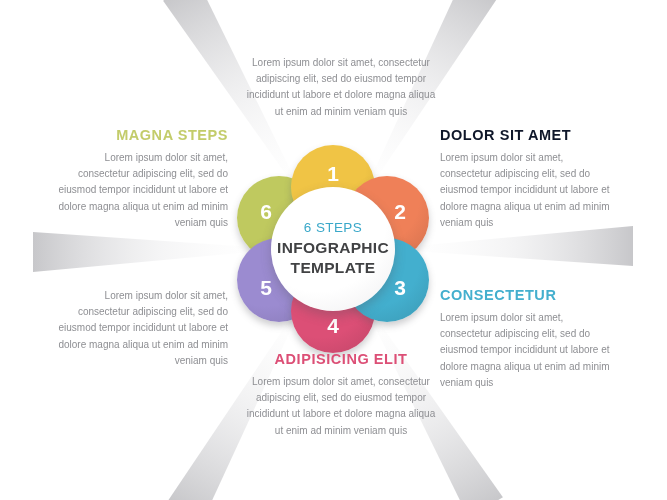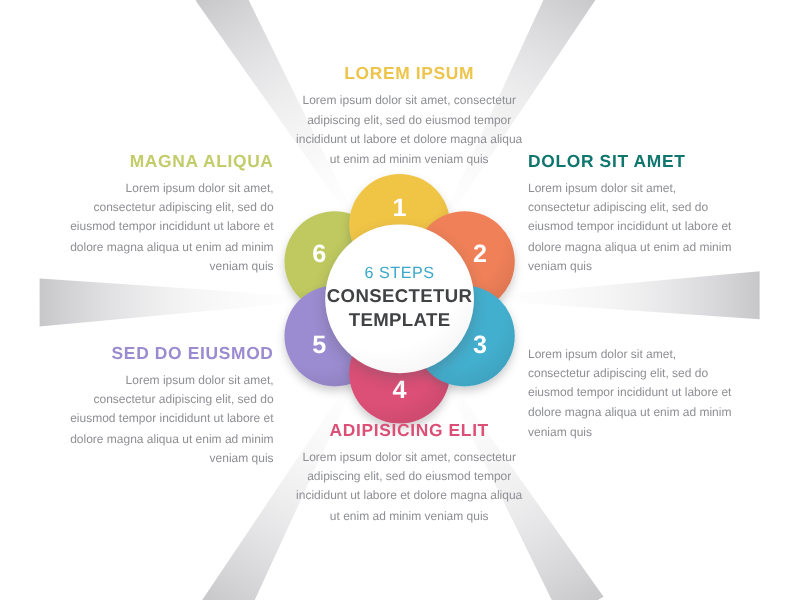--- a/index.html
+++ b/index.html
@@ -194,46 +194,45 @@
     <div class="petal p2" style="background: radial-gradient(circle at 35% 28%, rgb(239, 128, 88) 0%, rgb(239, 128, 88) 55%, rgb(208, 111, 77) 100%);">
       <span class="petal-num">2</span>
     </div>
     <div class="petal p3" style="background: radial-gradient(circle at 35% 28%, rgb(67, 175, 206) 0%, rgb(67, 175, 206) 55%, rgb(58, 152, 179) 100%);">
       <span class="petal-num">3</span>
     </div>
   </div>
 
   <div id="center-disc">
     <div id="center-line1">6 STEPS</div>
-    <div id="center-line2">CONSECTETUR</div>
+    <div id="center-line2">INFOGRAPHIC</div>
     <div id="center-line3">TEMPLATE</div>
   </div>
 
   <div class="block align-center" id="block-top">
-    <div class="block-title" style="color: rgb(237, 197, 76);">LOREM IPSUM</div>
     <div class="block-body" style="color: rgb(142, 143, 147);">Lorem ipsum dolor sit amet, consectetur adipiscing elit, sed do eiusmod tempor incididunt ut labore et dolore magna aliqua ut enim ad minim veniam quis</div>
   </div>
 
   <div class="block align-left" id="block-right1">
-    <div class="block-title" style="color: #0f766e;">DOLOR SIT AMET</div>
+    <div class="block-title" style="color: #0f172a;">DOLOR SIT AMET</div>
     <div class="block-body" style="color: rgb(142, 143, 147);">Lorem ipsum dolor sit amet, consectetur adipiscing elit, sed do eiusmod tempor incididunt ut labore et dolore magna aliqua ut enim ad minim veniam quis</div>
   </div>
 
   <div class="block align-left" id="block-right2">
+    <div class="block-title" style="color: rgb(68, 175, 206);">CONSECTETUR</div>
     <div class="block-body" style="color: rgb(142, 143, 147);">Lorem ipsum dolor sit amet, consectetur adipiscing elit, sed do eiusmod tempor incididunt ut labore et dolore magna aliqua ut enim ad minim veniam quis</div>
   </div>
 
   <div class="block align-center" id="block-bottom">
     <div class="block-title" style="color: rgb(220, 79, 118);">ADIPISICING ELIT</div>
     <div class="block-body" style="color: rgb(142, 143, 147);">Lorem ipsum dolor sit amet, consectetur adipiscing elit, sed do eiusmod tempor incididunt ut labore et dolore magna aliqua ut enim ad minim veniam quis</div>
   </div>
 
   <div class="block align-right" id="block-left1">
-    <div class="block-title" style="color: rgb(195, 204, 106);">MAGNA ALIQUA</div>
+    <div class="block-title" style="color: rgb(195, 204, 106);">MAGNA STEPS</div>
     <div class="block-body" style="color: rgb(142, 143, 147);">Lorem ipsum dolor sit amet, consectetur adipiscing elit, sed do eiusmod tempor incididunt ut labore et dolore magna aliqua ut enim ad minim veniam quis</div>
   </div>
 
   <div class="block align-right" id="block-left2">
-    <div class="block-title" style="color: rgb(155, 139, 208);">SED DO EIUSMOD</div>
     <div class="block-body" style="color: rgb(142, 143, 147);">Lorem ipsum dolor sit amet, consectetur adipiscing elit, sed do eiusmod tempor incididunt ut labore et dolore magna aliqua ut enim ad minim veniam quis</div>
   </div>
 
 </div>
 
 </body></html>

